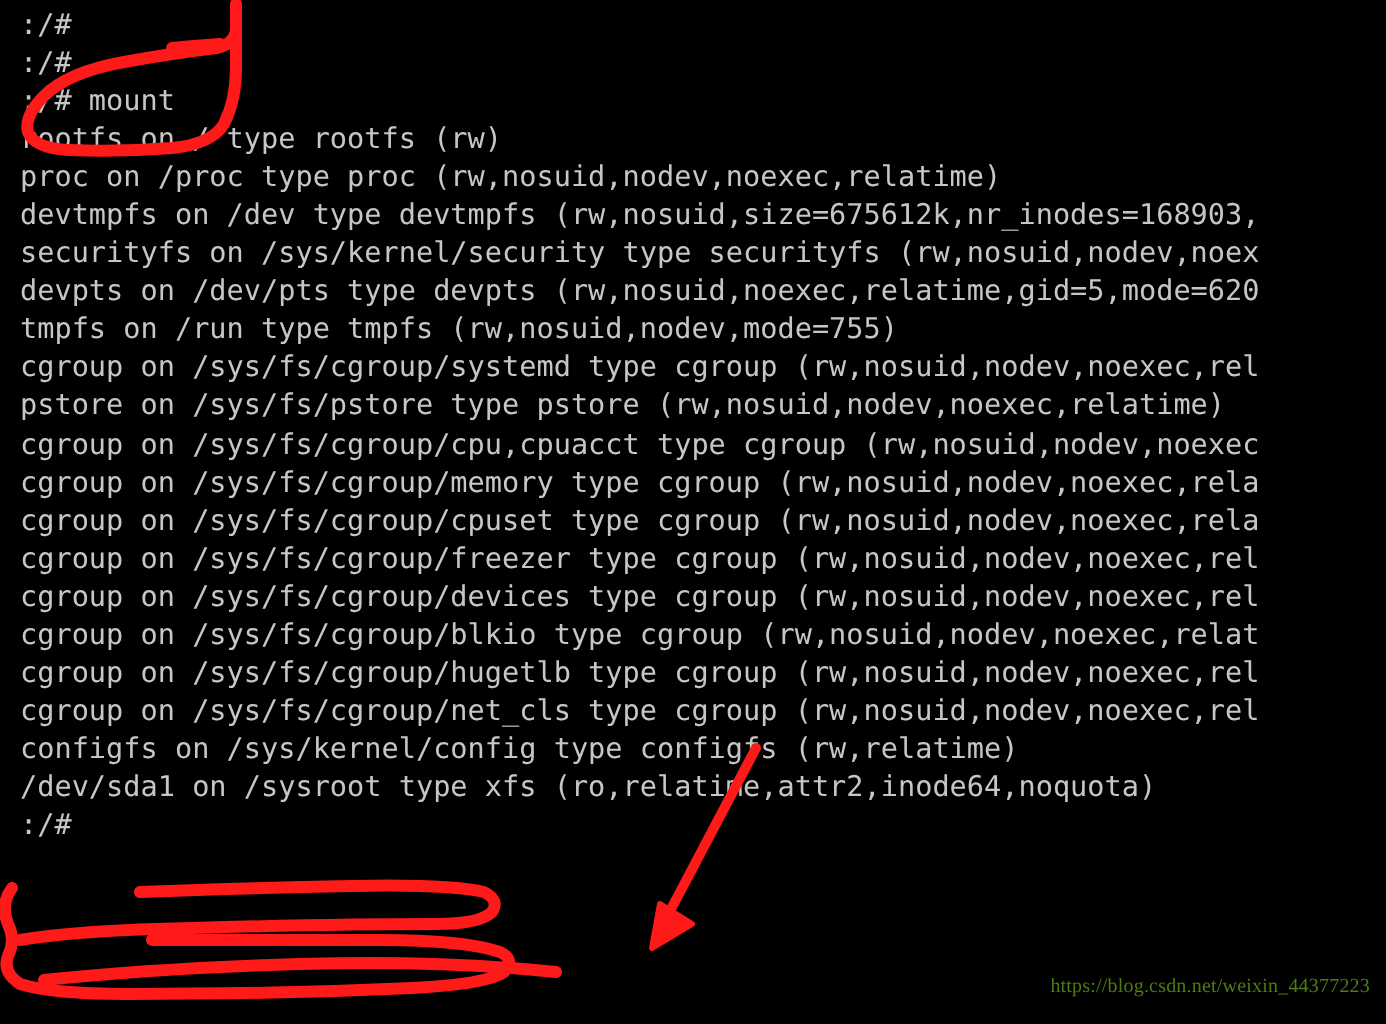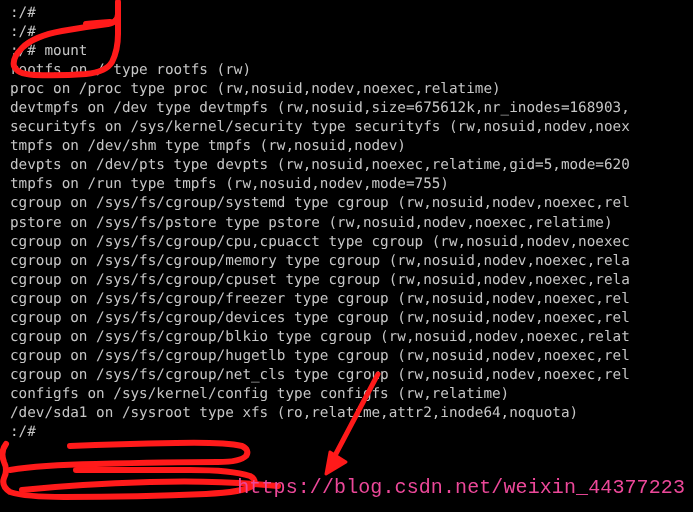--- a/index.html
+++ b/index.html
@@ -40,41 +40,40 @@
     left: 0;
     top: 0;
     width: 693px;
     height: 512px;
     pointer-events: none;
   }
   #watermark {
     position: absolute;
     right: 8px;
     bottom: 13px;
-    color: #ec4899;
-    font-family: Liberation Mono, monospace;
-    font-size: 20px;
+    color: #4d7c0f;
+    font-family: Liberation Serif, serif;
+    font-size: 10px;
     letter-spacing: 0.1px;
     white-space: pre;
   }
 </style>
 </head>
 <body>
 
 <div id="screen">
 
   <div id="console">
     <div class="line">:/#</div>
     <div class="line">:/#</div>
     <div class="line">:/# mount</div>
     <div class="line">rootfs on / type rootfs (rw)</div>
     <div class="line">proc on /proc type proc (rw,nosuid,nodev,noexec,relatime)</div>
     <div class="line">devtmpfs on /dev type devtmpfs (rw,nosuid,size=675612k,nr_inodes=168903,</div>
     <div class="line">securityfs on /sys/kernel/security type securityfs (rw,nosuid,nodev,noex</div>
-    <div class="line">tmpfs on /dev/shm type tmpfs (rw,nosuid,nodev)</div>
     <div class="line">devpts on /dev/pts type devpts (rw,nosuid,noexec,relatime,gid=5,mode=620</div>
     <div class="line">tmpfs on /run type tmpfs (rw,nosuid,nodev,mode=755)</div>
     <div class="line">cgroup on /sys/fs/cgroup/systemd type cgroup (rw,nosuid,nodev,noexec,rel</div>
     <div class="line">pstore on /sys/fs/pstore type pstore (rw,nosuid,nodev,noexec,relatime)</div>
     <div class="line">cgroup on /sys/fs/cgroup/cpu,cpuacct type cgroup (rw,nosuid,nodev,noexec</div>
     <div class="line">cgroup on /sys/fs/cgroup/memory type cgroup (rw,nosuid,nodev,noexec,rela</div>
     <div class="line">cgroup on /sys/fs/cgroup/cpuset type cgroup (rw,nosuid,nodev,noexec,rela</div>
     <div class="line">cgroup on /sys/fs/cgroup/freezer type cgroup (rw,nosuid,nodev,noexec,rel</div>
     <div class="line">cgroup on /sys/fs/cgroup/devices type cgroup (rw,nosuid,nodev,noexec,rel</div>
     <div class="line">cgroup on /sys/fs/cgroup/blkio type cgroup (rw,nosuid,nodev,noexec,relat</div>

